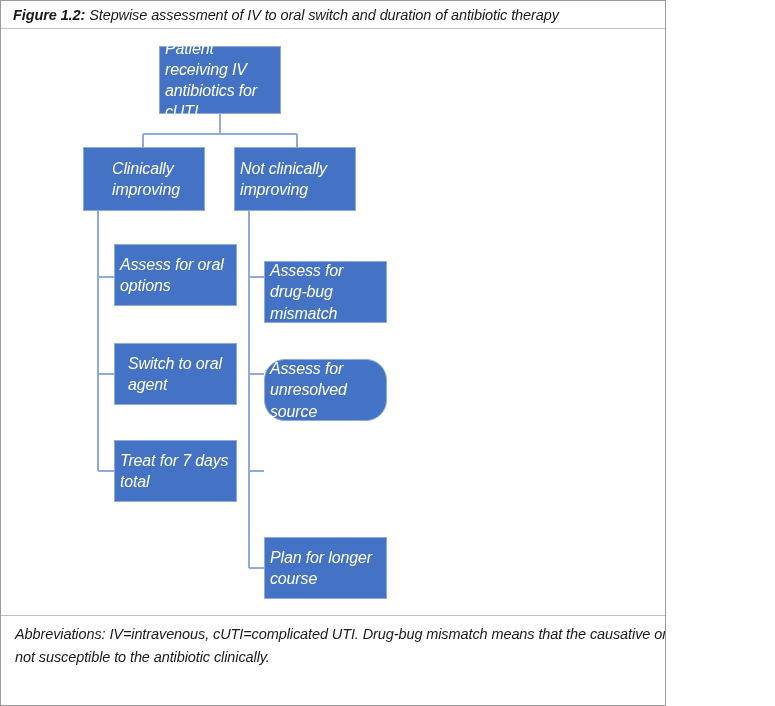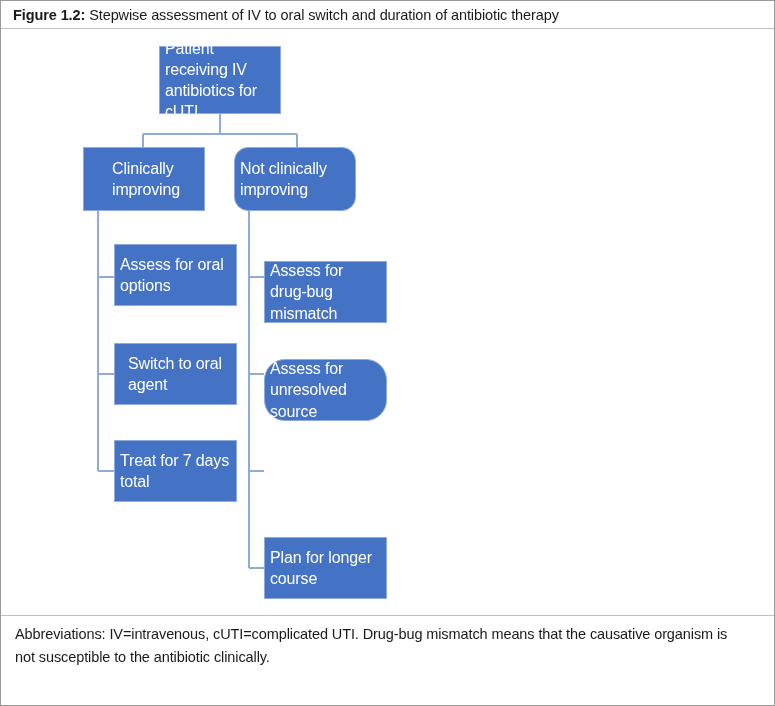--- a/index.html
+++ b/index.html
@@ -5,26 +5,27 @@
   html, body {
     margin: 0;
     padding: 0;
     background: #ffffff;
   }
   body {
     font-family: "Liberation Sans", sans-serif;
   }
   #figure-root {
     position: relative;
-    width: 775px;
+    width: 666px;
     height: 706px;
     box-sizing: border-box;
     background: #ffffff;
     border: 1px solid #9a9a9a;
     overflow: hidden;
+    font-style: italic;
   }
 
   
   #title-bar {
     position: absolute;
     left: 0;
     top: 0;
     width: 100%;
     height: 28px;
     box-sizing: border-box;
@@ -130,21 +131,21 @@
         <line x1="248" y1="345" x2="263" y2="345"></line>
         <line x1="248" y1="442" x2="263" y2="442"></line>
         <line x1="248" y1="539" x2="263" y2="539"></line>
       </g>
     </svg>
 
     <div class="node" style="left:158px; top:17px; width:122px; height:68px;">Patient receiving IV antibiotics for cUTI</div>
 
     <div class="node" style="left:82px; top:118px; width:122px; height:64px;padding-left:28px;">Clinically improving</div>
 
-    <div class="node" style="left:233px; top:118px; width:122px; height:64px;border-radius:14px;">Not clinically improving</div>
+    <div class="node" style="left:233px; top:118px; width:122px; height:64px;">Not clinically improving</div>
 
     <div class="node" style="left:113px; top:215px; width:123px; height:62px;">Assess for oral options</div>
 
     <div class="node" style="left:113px; top:314px; width:123px; height:62px;padding-left:13px;">Switch to oral agent</div>
 
     <div class="node" style="left:113px; top:411px; width:123px; height:62px;">Treat for 7 days total</div>
 
     <div class="node" style="left:263px; top:232px; width:123px; height:62px;">Assess for drug-bug mismatch</div>
 
     <div class="node" style="left:263px; top:330px; width:123px; height:62px;border-radius:21px;">Assess for unresolved source</div>

